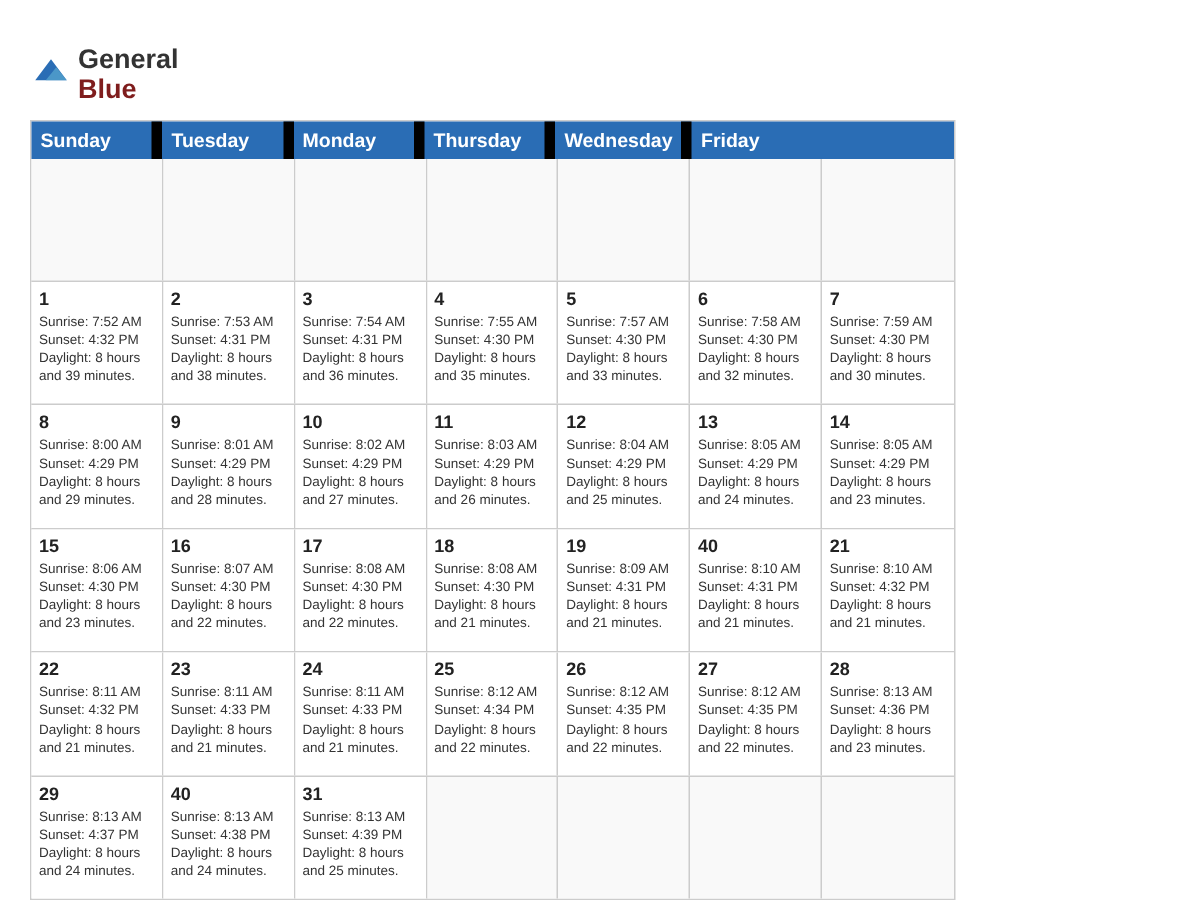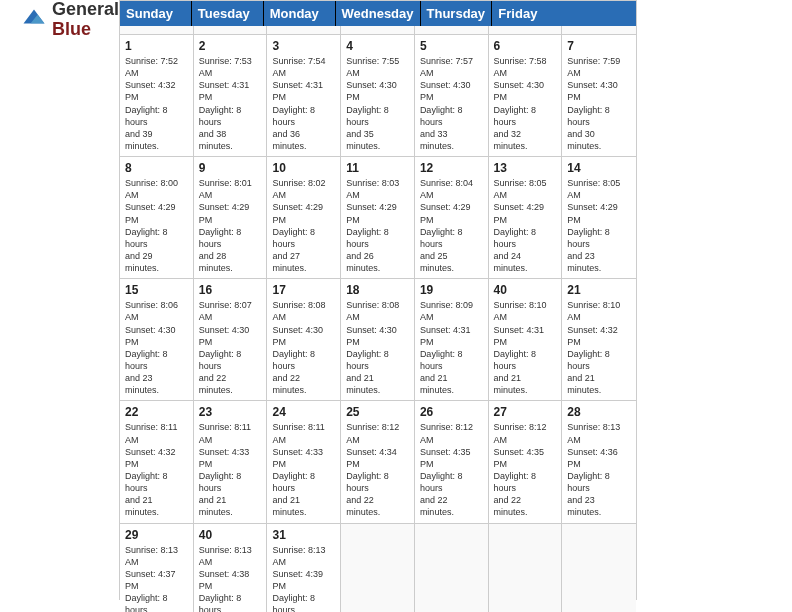--- a/index.html
+++ b/index.html
@@ -6,23 +6,23 @@
     body {
       width: 792px;
       height: 612px;
       font-family: Arial, sans-serif;
       background: #fff;
       overflow: hidden;
     }
     .page {
       width: 657px;
       height: 612px;
-      padding: 0 20px 12px 20px;
-      display: flex;
-      flex-direction: row;
+      padding: 30px 20px 12px 20px;
+      display: flex;
+      flex-direction: column;
     }
     .header {
       display: flex;
       justify-content: space-between;
       align-items: flex-start;
       margin-bottom: 10px;
     }
     .logo {
       display: flex;
       align-items: center;
@@ -63,21 +63,21 @@
       display: grid;
       grid-template-columns: repeat(7, 1fr);
       background: #2a6db5;
     }
     .cal-header-cell {
       color: #fff;
       font-size: 13px;
       font-weight: bold;
       padding: 5px 6px;
       text-align: left;
-      border-right: 1px solid #000000;
+      border-right: 7px solid #000000;
     }
     .cal-header-cell:last-child { border-right: none; }
     .cal-body {
       flex: 1;
       display: flex;
       flex-direction: column;
     }
     .cal-row {
       display: grid;
       grid-template-columns: repeat(7, 1fr);
@@ -130,22 +130,22 @@
       <div class="month-title"></div>
       <div class="location"></div>
     </div>
   </div>
 
   <div class="calendar">
     <div class="cal-header">
     <div class="cal-header-cell">Sunday</div>
         <div class="cal-header-cell">Tuesday</div>
         <div class="cal-header-cell">Monday</div>
+        <div class="cal-header-cell">Thursday</div>
         <div class="cal-header-cell">Wednesday</div>
-        <div class="cal-header-cell">Thursday</div>
         <div class="cal-header-cell">Friday</div>
       </div>
     <div class="cal-body">
     <div class="cal-row">
           <div class="cal-cell empty"></div>
           <div class="cal-cell empty"></div>
           <div class="cal-cell empty"></div>
           <div class="cal-cell empty"></div>
           <div class="cal-cell empty"></div>
           <div class="cal-cell empty"></div>

